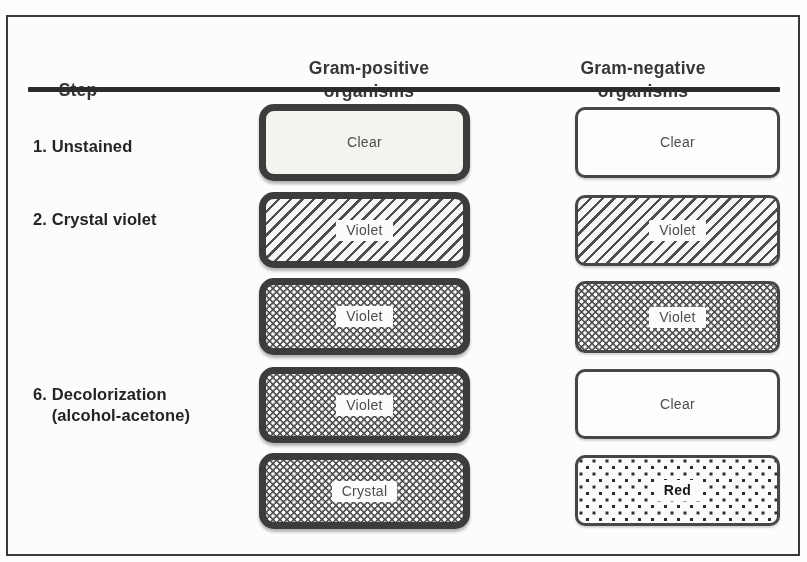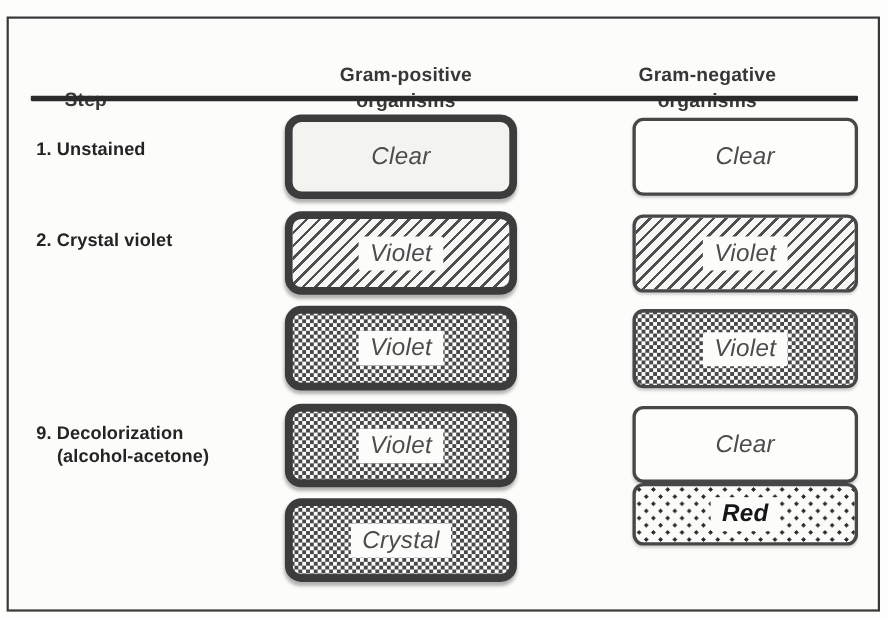--- a/index.html
+++ b/index.html
@@ -43,23 +43,22 @@
     box-shadow:0 3px 3px rgba(90,90,90,0.45);
   }
   .gn-box{
     left:575px;width:205px;
     border:3.5px solid #474747;border-radius:10px;
     box-shadow:0 2px 2px rgba(120,120,120,0.3);
   }
   .chip{
     position:relative;z-index:2;
     padding:2px 10px 3px;border-radius:2px;
-    font-size:22px;color:#4c4c4c;background:transparent;
+    font-size:14px;color:#4c4c4c;background:transparent;
     letter-spacing:0.3px;
-    font-style:italic;
   }
   
   .pattern-clear-tinted{background:#f3f3f0;}
   .pattern-clear{background:#fdfdfc;}
   .pattern-hatch{
     background-color:#f7f7f5;
     background-image:repeating-linear-gradient(135deg,
       #4e4e4e 0 2.4px, rgba(0,0,0,0) 2.4px 8.2px);
   }
   .pattern-crosshatch{
@@ -89,21 +88,21 @@
 <div class="page">
   <div class="frame"></div>
 
   <div class="hdr step-hdr">Step</div>
   <div class="hdr gp-hdr">Gram-positive
 organisms</div>
   <div class="hdr gn-hdr">Gram-negative
 organisms</div>
   <div class="rule"></div>
 
-  <div class="row-label" style="top:98px;height:77px">1. Unstained</div>
+  <div class="row-label" style="top:108px;height:77px">1. Unstained</div>
   <div class="box gp-box pattern-clear-tinted" style="top:104px;height:77px">
     <span class="chip">Clear</span>
   </div>
   <div class="box gn-box pattern-clear" style="top:107px;height:71px">
     <span class="chip">Clear</span>
   </div>
 
   <div class="row-label" style="top:181px;height:76px">2. Crystal violet</div>
   <div class="box gp-box pattern-hatch" style="top:192px;height:76px">
     <span class="chip">Violet</span>
@@ -112,28 +111,28 @@
     <span class="chip">Violet</span>
   </div>
 
   <div class="box gp-box pattern-crosshatch" style="top:278px;height:77px">
     <span class="chip">Violet</span>
   </div>
   <div class="box gn-box pattern-crosshatch" style="top:281px;height:72px">
     <span class="chip">Violet</span>
   </div>
 
-  <div class="row-label" style="top:367px;height:76px">9. Decolorization
+  <div class="row-label" style="top:367px;height:76px">6. Decolorization
     (alcohol-acetone)</div>
   <div class="box gp-box pattern-crosshatch" style="top:367px;height:76px">
     <span class="chip">Violet</span>
   </div>
   <div class="box gn-box pattern-clear" style="top:369px;height:70px">
     <span class="chip">Clear</span>
   </div>
 
   <div class="box gp-box pattern-crosshatch" style="top:453px;height:76px">
     <span class="chip">Crystal</span>
   </div>
-  <div class="box gn-box pattern-dots" style="top:439px;height:57px">
+  <div class="box gn-box pattern-dots" style="top:455px;height:71px">
     <span class="chip">Red</span>
   </div>
 </div>
 
 </body></html>

